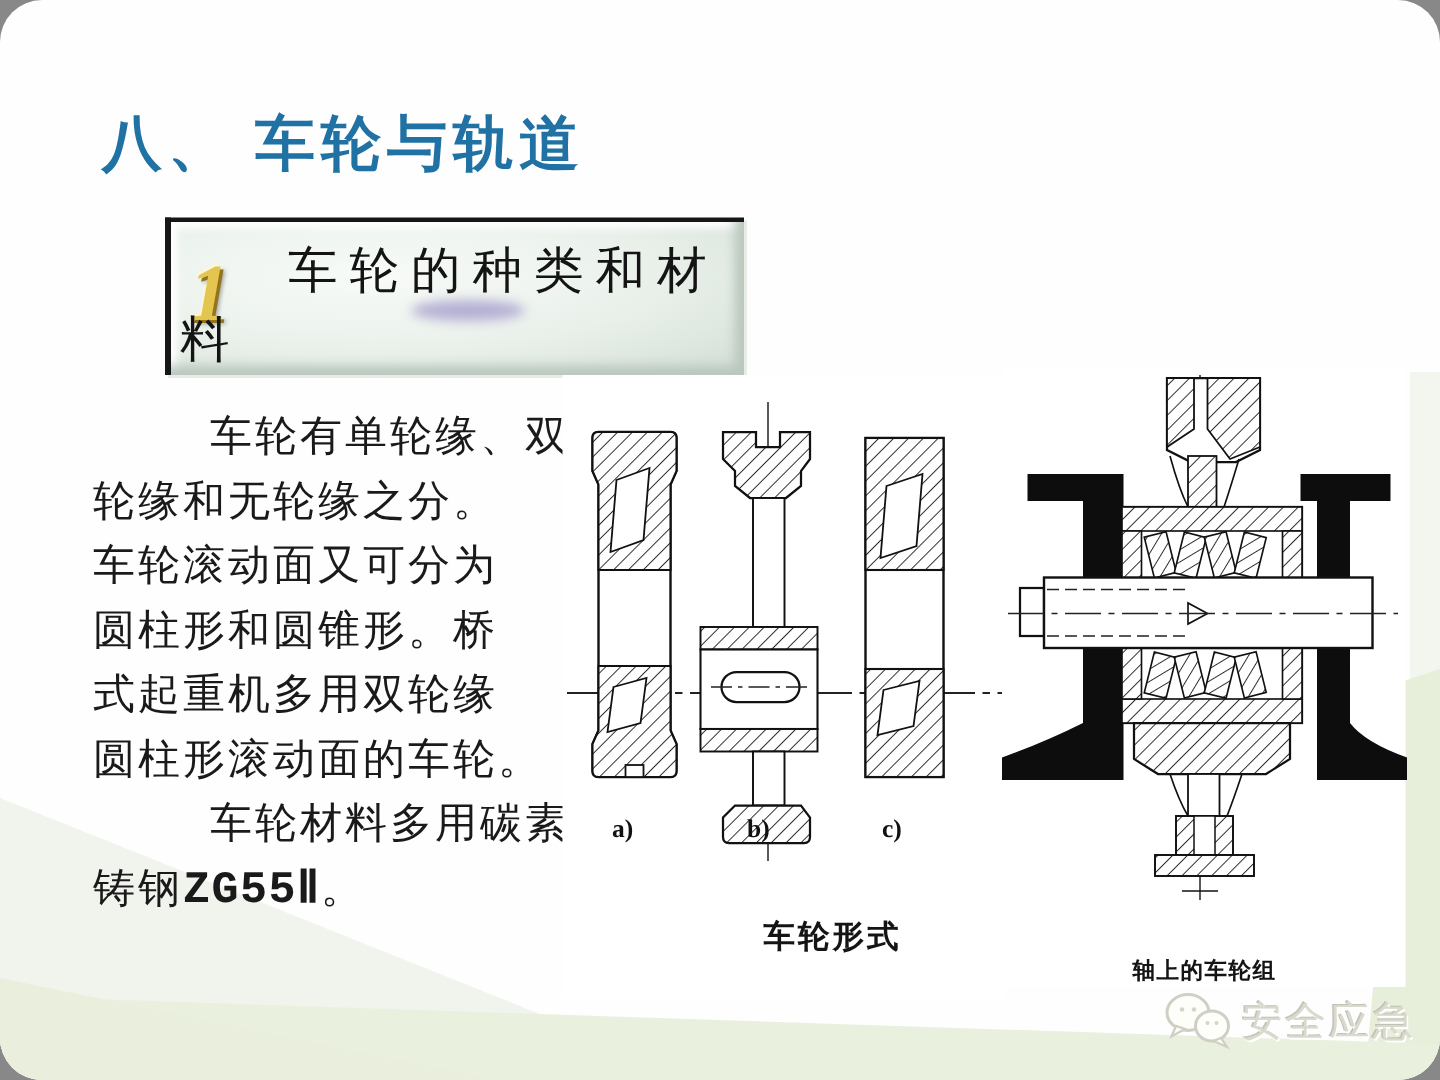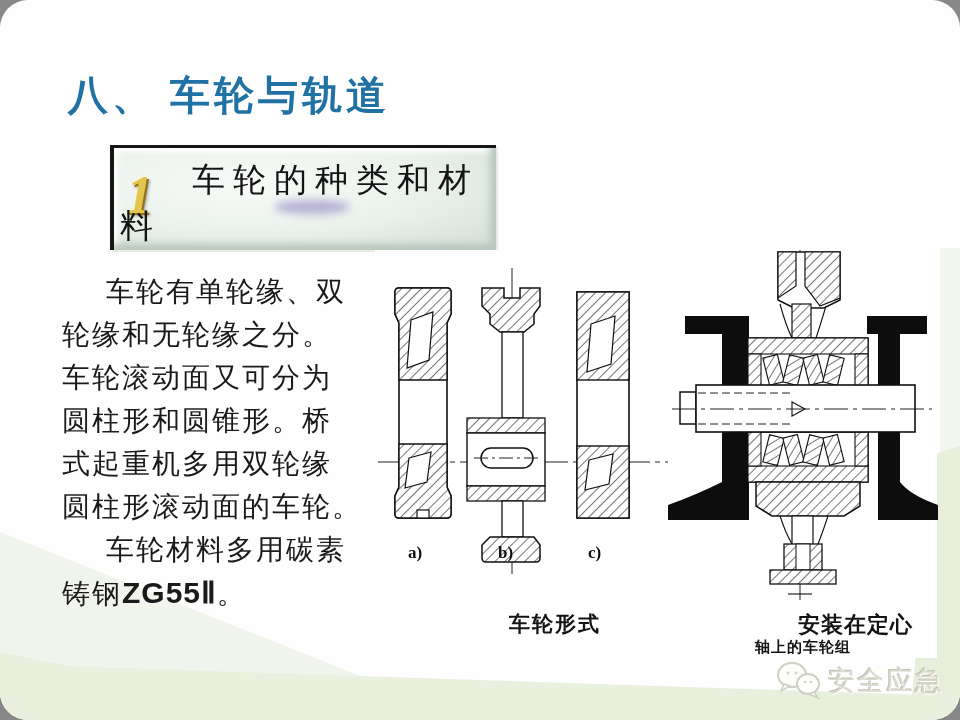--- a/index.html
+++ b/index.html
@@ -43,23 +43,23 @@
   }
   .smudge {
     position:absolute; left:160px; top:52px; width:76px; height:14px;
     background:#9c92c8; border-radius:50%; filter:blur(4px); opacity:.7;
   }
 
   .body-text { position:absolute; left:62px; top:270px; width:318px; }
   .body-text .line {
     font-size:28px; line-height:43px; letter-spacing:2px; white-space:nowrap;
   }
-  .body-text .indent { padding-left:44px; }
+  .body-text .indent { padding-left:44px;text-align:right; }
   .code {
-    font-family:Liberation Sans, sans-serif; font-weight:bold;
+    font-family:Liberation Mono, monospace; font-weight:bold;
     font-size:30px; letter-spacing:1px;
   }
 
   .panel { position:absolute; background:#ffffff; }
   .fig1-panel { left:375px; top:250px; width:295px; height:415px; }
   .fig2-panel { left:670px; top:245px; width:267px; height:413px; }
 
   .fig-svg { position:absolute; }
   .fig1-svg { left:378px; top:262px; width:290px; height:330px; }
   .fig2-svg { left:668px; top:248px; width:270px; height:358px; }
@@ -224,21 +224,20 @@
       <rect x="116" y="296" width="38" height="26" fill="url(#h2)" stroke="#111" stroke-width="1.3"></rect>
       <rect x="128" y="296" width="14" height="26" fill="#fff" stroke="#111" stroke-width="1"></rect>
       <rect x="102" y="322" width="66" height="14" fill="url(#h2)" stroke="#111" stroke-width="1.3"></rect>
       <line x1="120" y1="346" x2="144" y2="346" stroke="#111" stroke-width="1.1"></line>
     </g>
 
     <line x1="4" y1="161" x2="264" y2="161" stroke="#222" stroke-width="1.1" stroke-dasharray="24 5 4 5"></line>
   </svg>
 
   <div class="caption fig1-caption-title">车轮形式</div>
-  <div class="caption fig2-caption-line1">安装在定心</div>
   <div class="caption fig2-caption-line2">轴上的车轮组</div>
 
   <div class="watermark">
     <svg width="48" height="42" viewBox="0 0 48 42">
       <ellipse cx="17" cy="15" rx="14" ry="12" fill="#fdfdfa" stroke="#cfcfc4" stroke-width="2"></ellipse>
       <path d="M9,24 L6,31 L15,26 Z" fill="#fdfdfa" stroke="#cfcfc4" stroke-width="1.5"></path>
       <ellipse cx="33" cy="24" rx="11" ry="10" fill="#fdfdfa" stroke="#cfcfc4" stroke-width="2"></ellipse>
       <path d="M39,32 L43,38 L34,34 Z" fill="#fdfdfa" stroke="#cfcfc4" stroke-width="1.5"></path>
       <circle cx="13" cy="13" r="1.5" fill="#d4d4c9"></circle>
       <circle cx="21" cy="13" r="1.5" fill="#d4d4c9"></circle>

